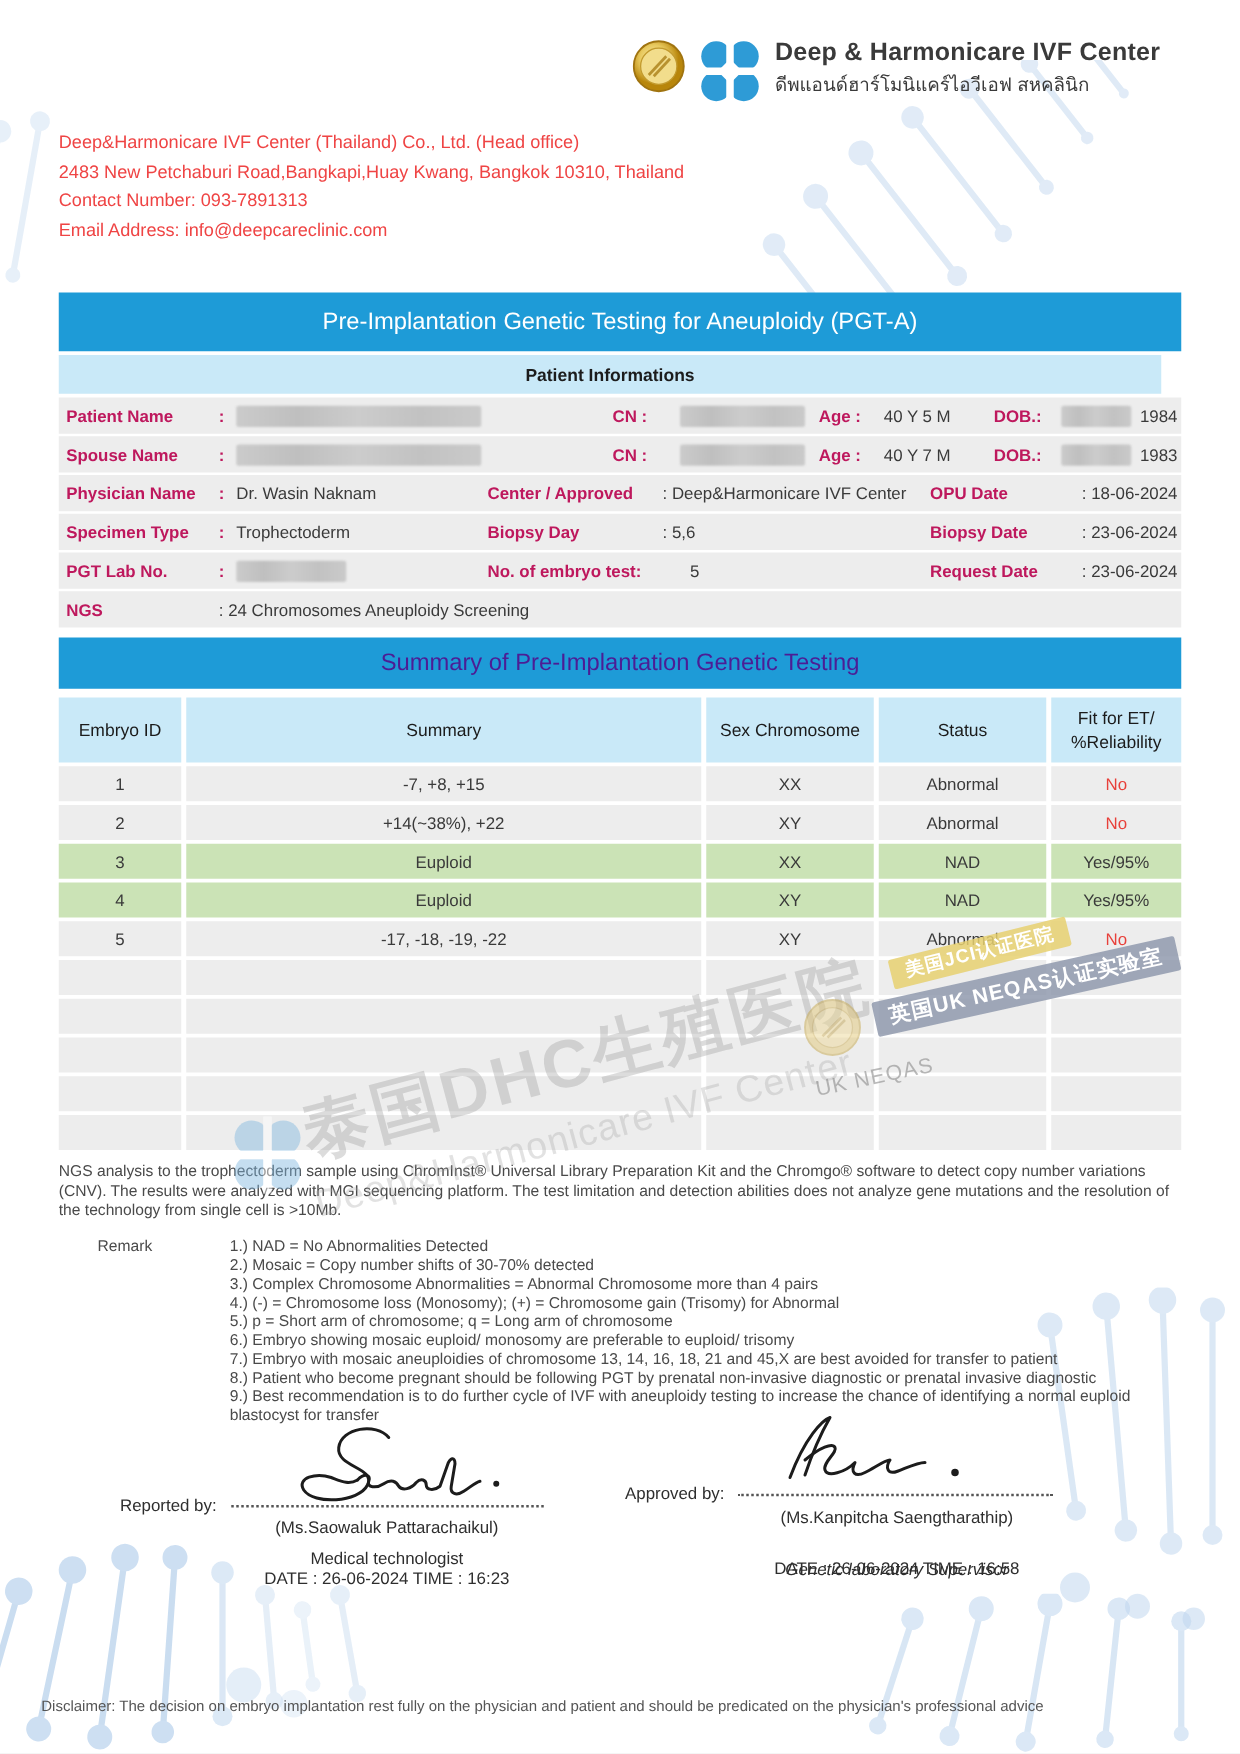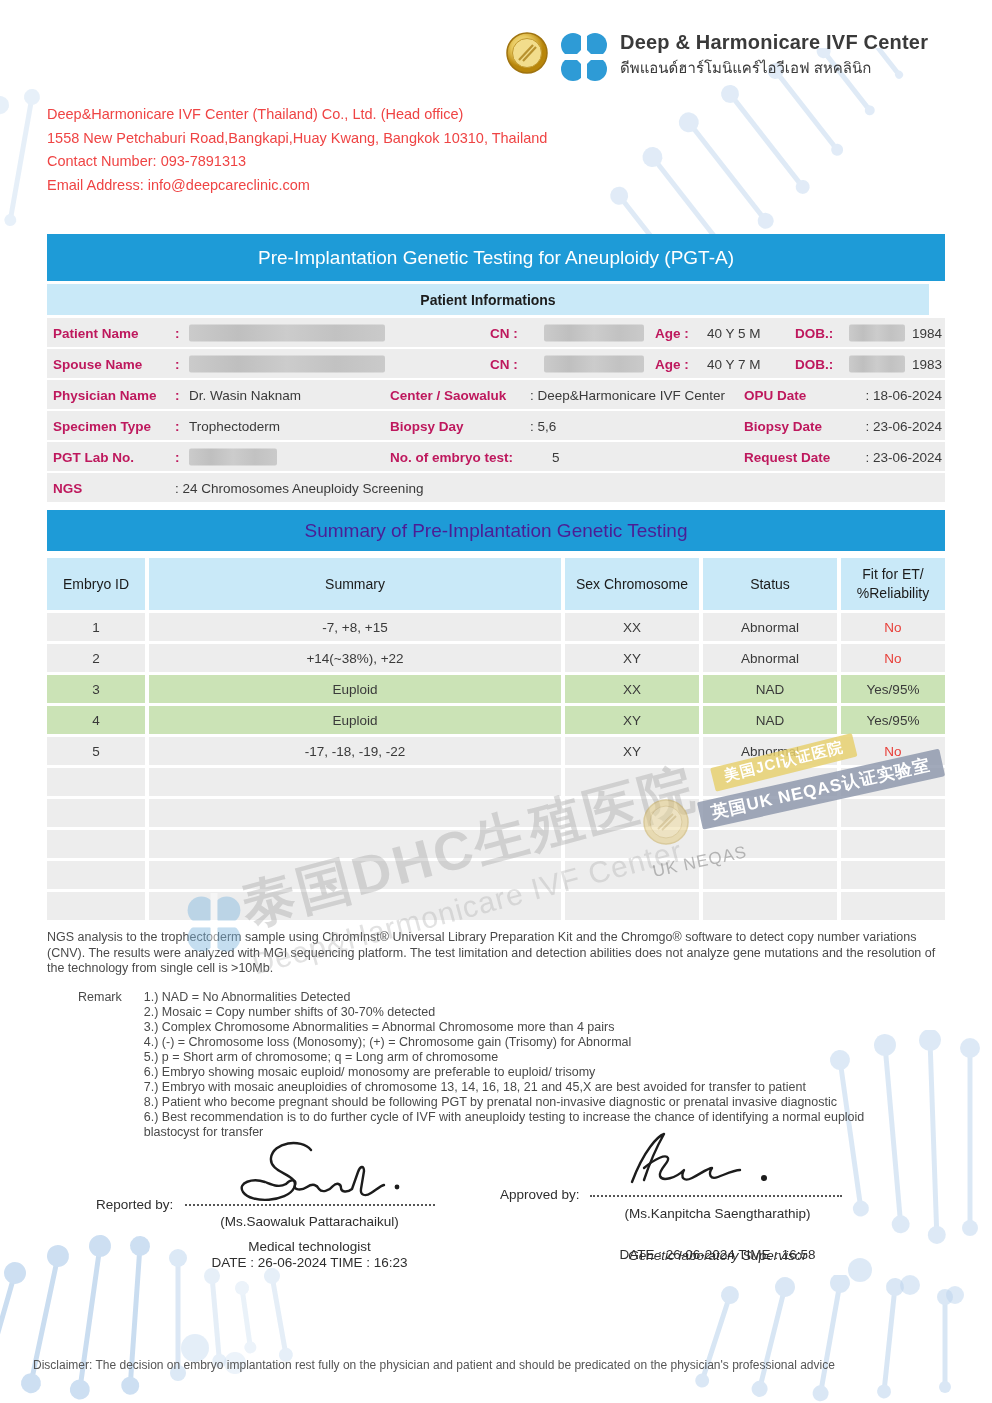--- a/index.html
+++ b/index.html
@@ -46,21 +46,21 @@
         font-size:13.5px;color:#3a3a3a;text-align:center;}
   .thead .cell{background:#C9E9F8;height:52px;font-size:14px;color:#1b1b1b;flex-direction:column;line-height:19px;}
   .trow.green .cell{background:#CBE3B6;}
   .red{color:#E8403A;}
 
   .ngs-note{position:absolute;top:930px;left:47px;width:898px;z-index:1;font-size:12.5px;
             color:#4a4a4a;line-height:15.5px;}
   .remark{position:absolute;top:990px;left:78px;width:830px;display:flex;gap:22px;z-index:1;
           font-size:12.5px;color:#4a4a4a;}
   .remark-label{flex:0 0 42px;}
-  .remark-items div{line-height:15px;max-width:760px;}
+  .remark-items div{line-height:15px;max-width:760px;margin-left:40px;}
 
   .signs{position:absolute;top:1140px;left:47px;width:898px;height:160px;z-index:1;
          font-size:13.5px;color:#2e2e2e;}
   .signs .abs{position:absolute;}
   .dline{border-bottom:2px dotted #555;height:0;}
   .cen{text-align:center;}
   .sig-svg path{fill:none;stroke:#1c1c1c;stroke-width:2.4;stroke-linecap:round;stroke-linejoin:round;}
   .sig-svg circle{fill:#1c1c1c;}
 
   .disclaimer{position:absolute;left:33px;top:1358px;z-index:1;font-size:12px;color:#555;}
@@ -264,21 +264,21 @@
       <rect x="20" y="20" width="14" height="14" fill="#ffffff" transform="rotate(45 27 27)"></rect>
     </svg>
     <div>
       <div class="brand-en">Deep &amp; Harmonicare IVF Center</div>
       <div class="brand-th">ดีพแอนด์ฮาร์โมนิแคร์ไอวีเอฟ สหคลินิก</div>
     </div>
   </div>
 
   <div class="address">
     <div>Deep&amp;Harmonicare IVF Center (Thailand) Co., Ltd. (Head office)</div>
-    <div>1558 New Petchaburi Road,Bangkapi,Huay Kwang, Bangkok 10310, Thailand</div>
+    <div>2483 New Petchaburi Road,Bangkapi,Huay Kwang, Bangkok 10310, Thailand</div>
     <div>Contact Number: 093-7891313</div>
     <div>Email Address: info@deepcareclinic.com</div>
   </div>
 
   <div class="title-bar">Pre-Implantation Genetic Testing for Aneuploidy (PGT-A)</div>
   <div class="pi-head">Patient Informations</div>
 
   <div class="pi-rows">
 
     <div class="pi-row">
@@ -304,21 +304,21 @@
       <span class="pagev">40 Y 7 M</span>
       <span class="lbl pdob">DOB.:</span>
       <i class="redact pdobr"></i>
       <span class="pyear">1983</span>
     </div>
 
     <div class="pi-row">
       <span class="lbl p0">Physician Name</span>
       <span class="lbl pc">:</span>
       <span class="pv">Dr. Wasin Naknam</span>
-      <span class="lbl pmid">Center / Saowaluk</span>
+      <span class="lbl pmid">Center / Approved</span>
       <span class="pmidv">: Deep&amp;Harmonicare IVF Center</span>
       <span class="lbl prl">OPU Date</span>
       <span class="prv">: 18-06-2024</span>
     </div>
 
     <div class="pi-row">
       <span class="lbl p0">Specimen Type</span>
       <span class="lbl pc">:</span>
       <span class="pv">Trophectoderm</span>
       <span class="lbl pmid">Biopsy Day</span>
@@ -458,21 +458,21 @@
     <div class="remark-label">Remark</div>
     <div class="remark-items">
       <div>1.) NAD = No Abnormalities Detected</div>
       <div>2.) Mosaic = Copy number shifts of 30-70% detected</div>
       <div>3.) Complex Chromosome Abnormalities = Abnormal Chromosome more than 4 pairs</div>
       <div>4.) (-) = Chromosome loss (Monosomy); (+) = Chromosome gain (Trisomy) for Abnormal</div>
       <div>5.) p = Short arm of chromosome; q = Long arm of chromosome</div>
       <div>6.) Embryo showing mosaic euploid/ monosomy are preferable to euploid/ trisomy</div>
       <div>7.) Embryo with mosaic aneuploidies of chromosome 13, 14, 16, 18, 21 and 45,X are best avoided for transfer to patient</div>
       <div>8.) Patient who become pregnant should be following PGT by prenatal non-invasive diagnostic or prenatal invasive diagnostic</div>
-      <div>6.) Best recommendation is to do further cycle of IVF with aneuploidy testing to increase the chance of identifying a normal euploid blastocyst for transfer</div>
+      <div>9.) Best recommendation is to do further cycle of IVF with aneuploidy testing to increase the chance of identifying a normal euploid blastocyst for transfer</div>
     </div>
   </div>
 
   <div class="signs">
     <span class="abs" style="left:49px;top:57px;">Reported by:</span>
     <svg class="abs sig-svg" style="left:132px;top:0px;" width="240" height="62" viewBox="0 0 240 62">
       <path d="M132,10 C122,-2 94,2 92,18 C90,34 122,34 115,48 C108,62 72,64 64,52 C58,42 74,38 86,42 C94,45 100,48 107,44"></path>
       <path d="M107,44 c6,-6 11,-4 9,1 c-2,5 6,6 12,2 c6,-4 10,-2 12,2 c3,4 10,2 14,-3 c4,-4 8,-2 8,2 c0,4 6,5 11,1 l6,-17 c2,-6 6,-7 6,-1 l-3,18 c-1,6 4,8 10,4 c5,-3 9,-7 13,-8"></path>
       <circle cx="218" cy="47" r="2.4"></circle>
     </svg>

